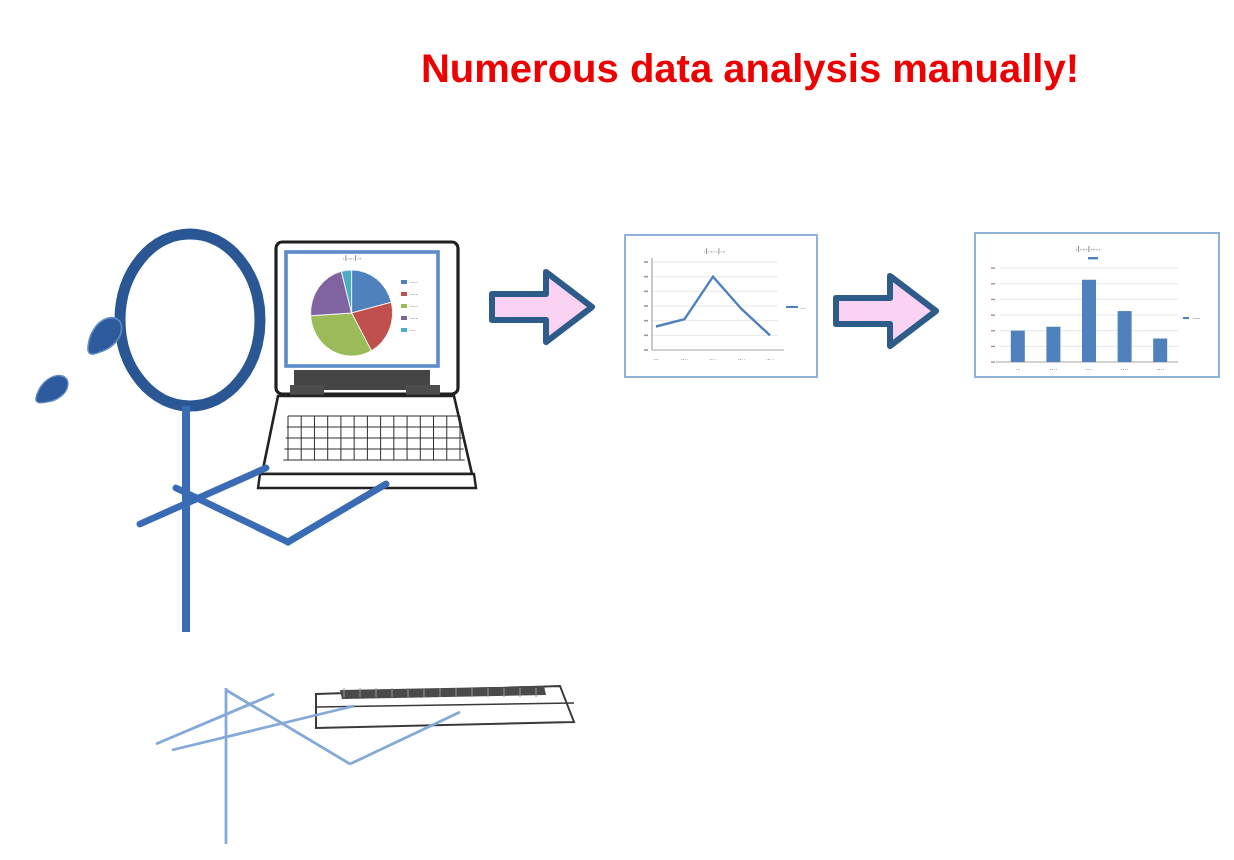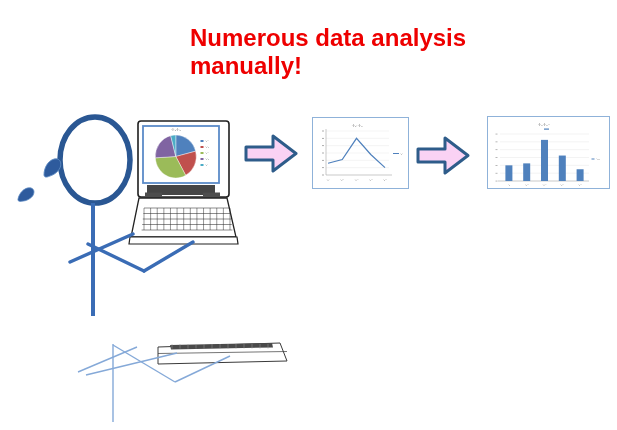--- a/index.html
+++ b/index.html
@@ -1,19 +1,19 @@
 <!DOCTYPE html>
 <html><head>
 <meta charset="utf-8">
 <style>
   html,body{margin:0;padding:0;background:#fff;}
   #canvas{position:relative;width:617px;height:430px;background:#fff;overflow:hidden;
           font-family:"Liberation Sans",sans-serif;}
-  #title{position:absolute;left:190px;top:24px;width:370px;
-         font-size:24px;font-weight:bold;letter-spacing:0px;}
+  #title{position:absolute;left:190px;top:24px;width:370px;text-align:center;
+         font-size:20px;font-weight:bold;letter-spacing:0px;}
   .layer{position:absolute;left:0;top:0;}
   .panel{position:absolute;background:#fff;border:1.2px solid #8FB2D9;box-sizing:border-box;}
   #line-panel{left:312px;top:117px;width:97px;height:72px;}
   #bar-panel{left:487px;top:116px;width:123px;height:73px;}
   #laptop-box{position:absolute;left:124px;top:106px;width:122px;height:144px;}
   .arrow-box{position:absolute;}
   #arrow1{left:244px;top:132px;width:56px;height:46px;}
   #arrow2{left:416px;top:134px;width:56px;height:46px;}
   svg{display:block;}
   svg text{font-family:"Liberation Sans",sans-serif;}

